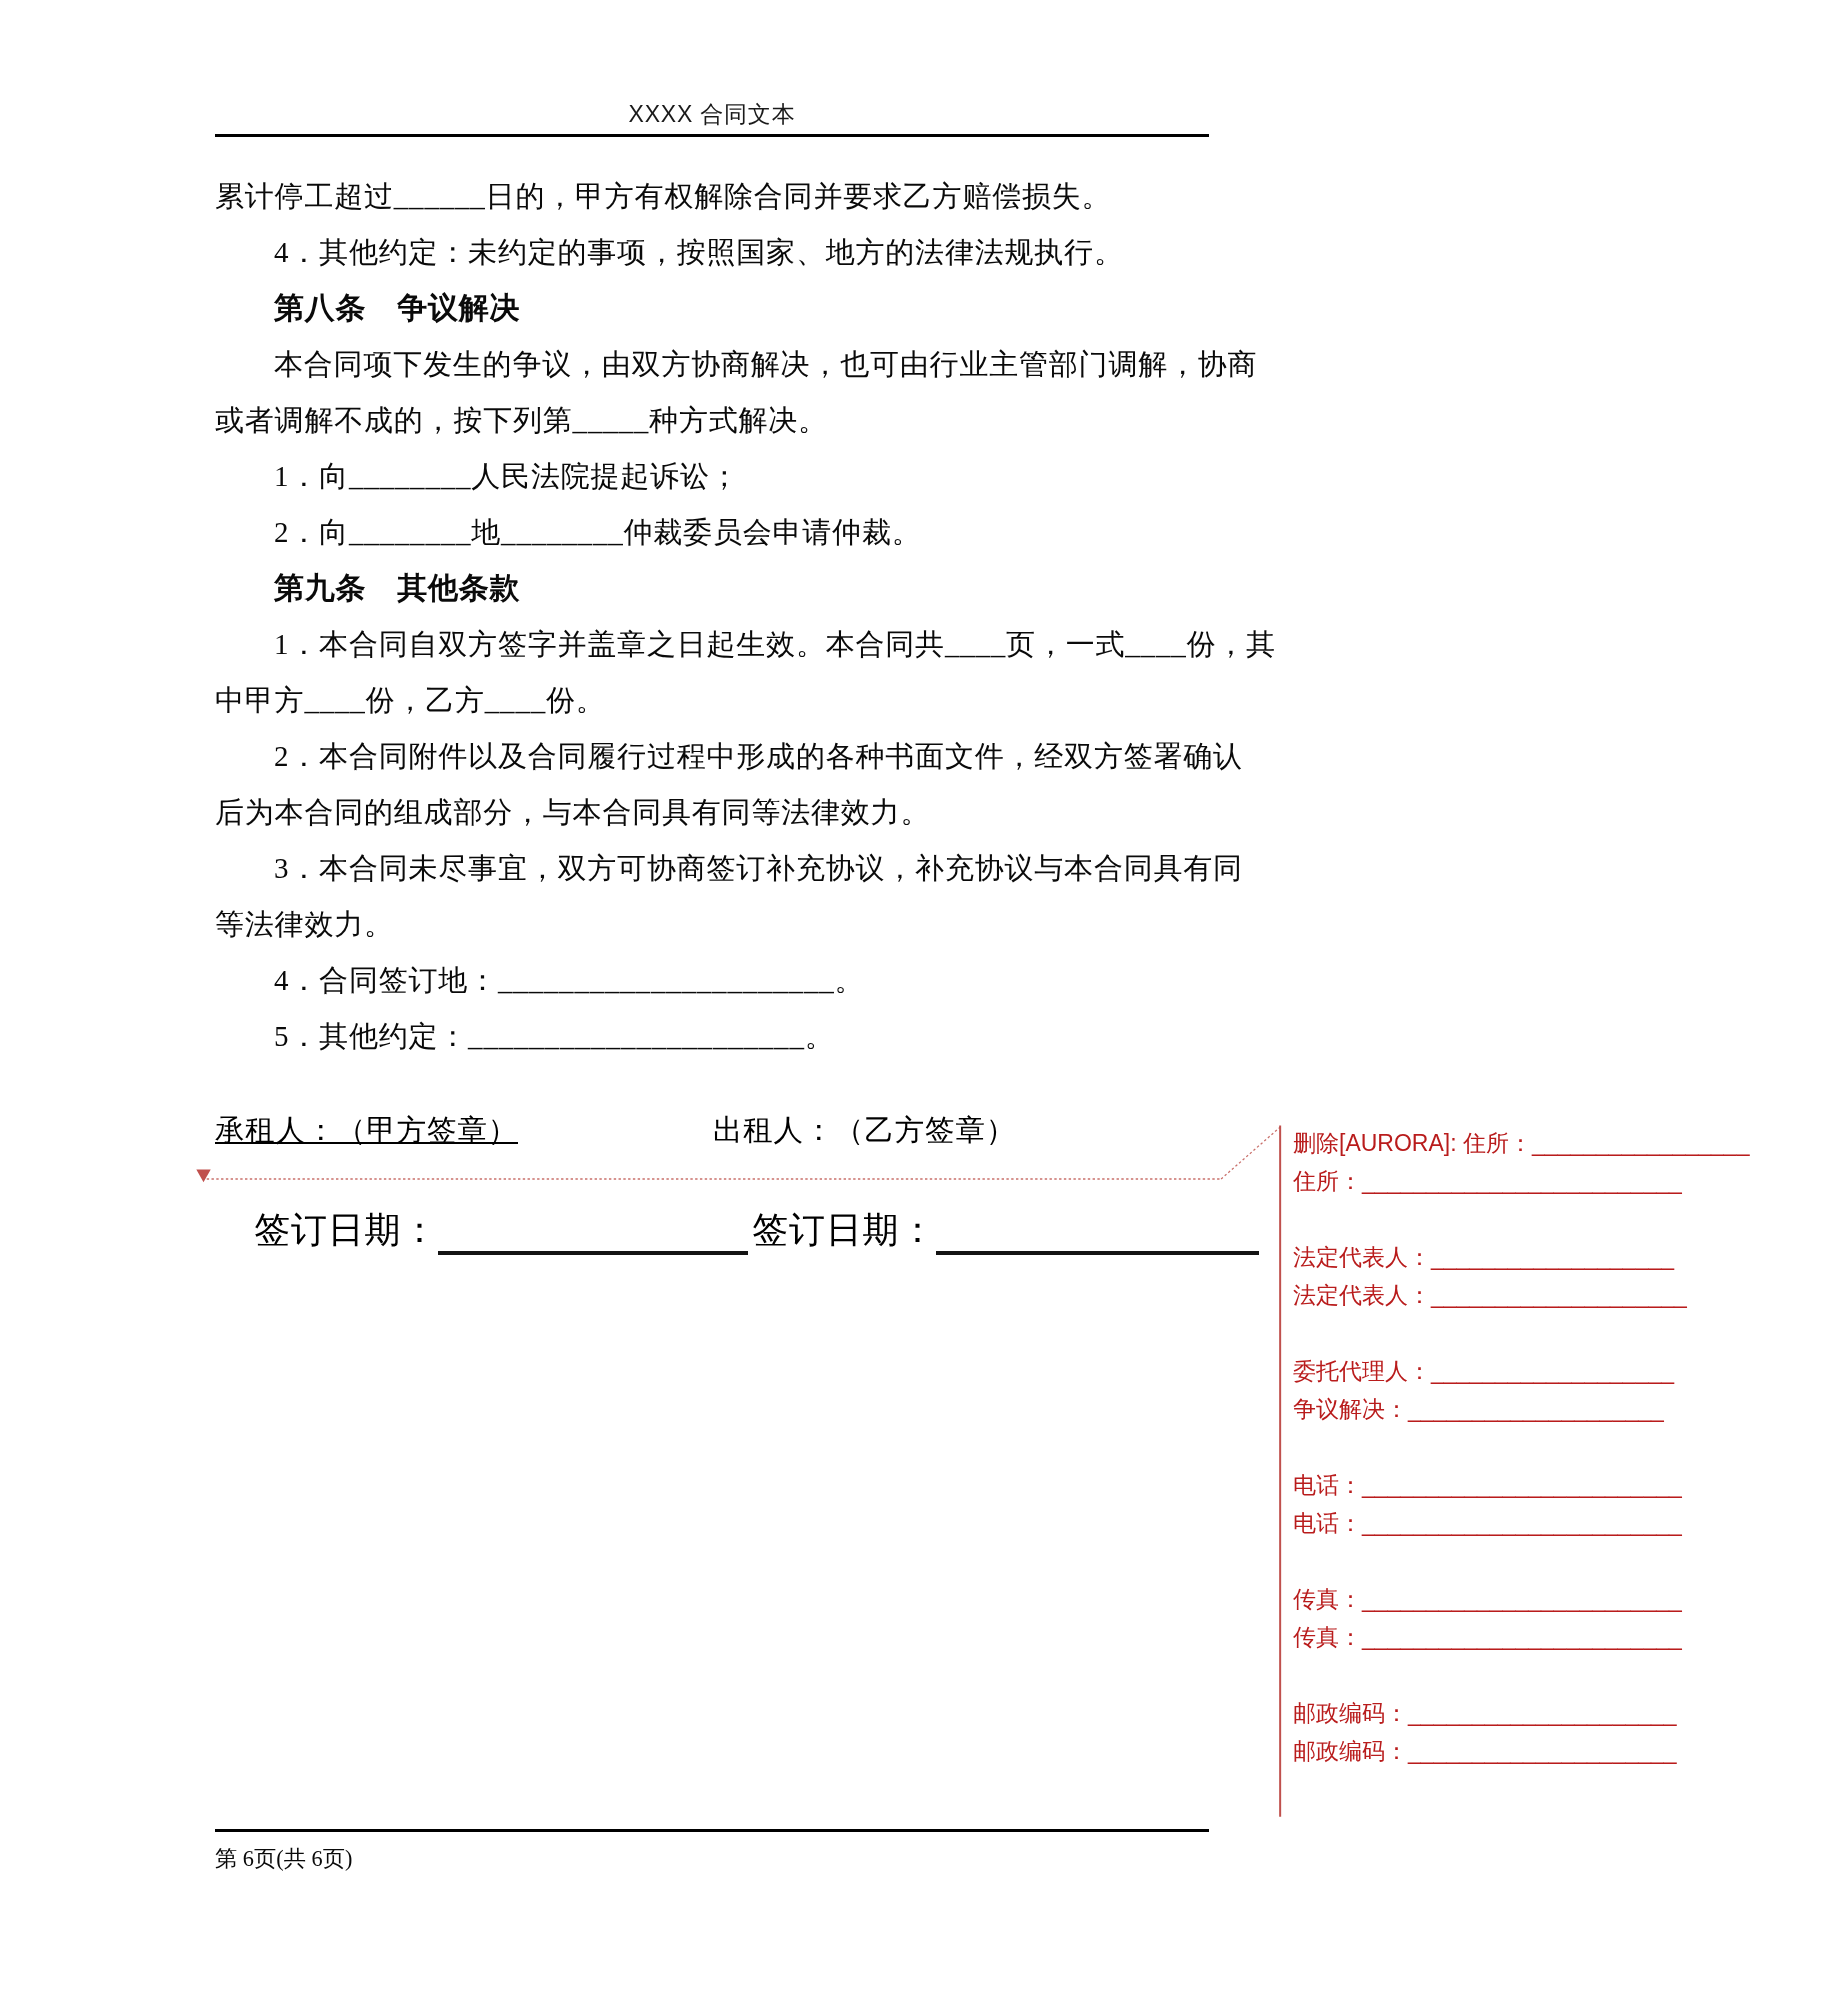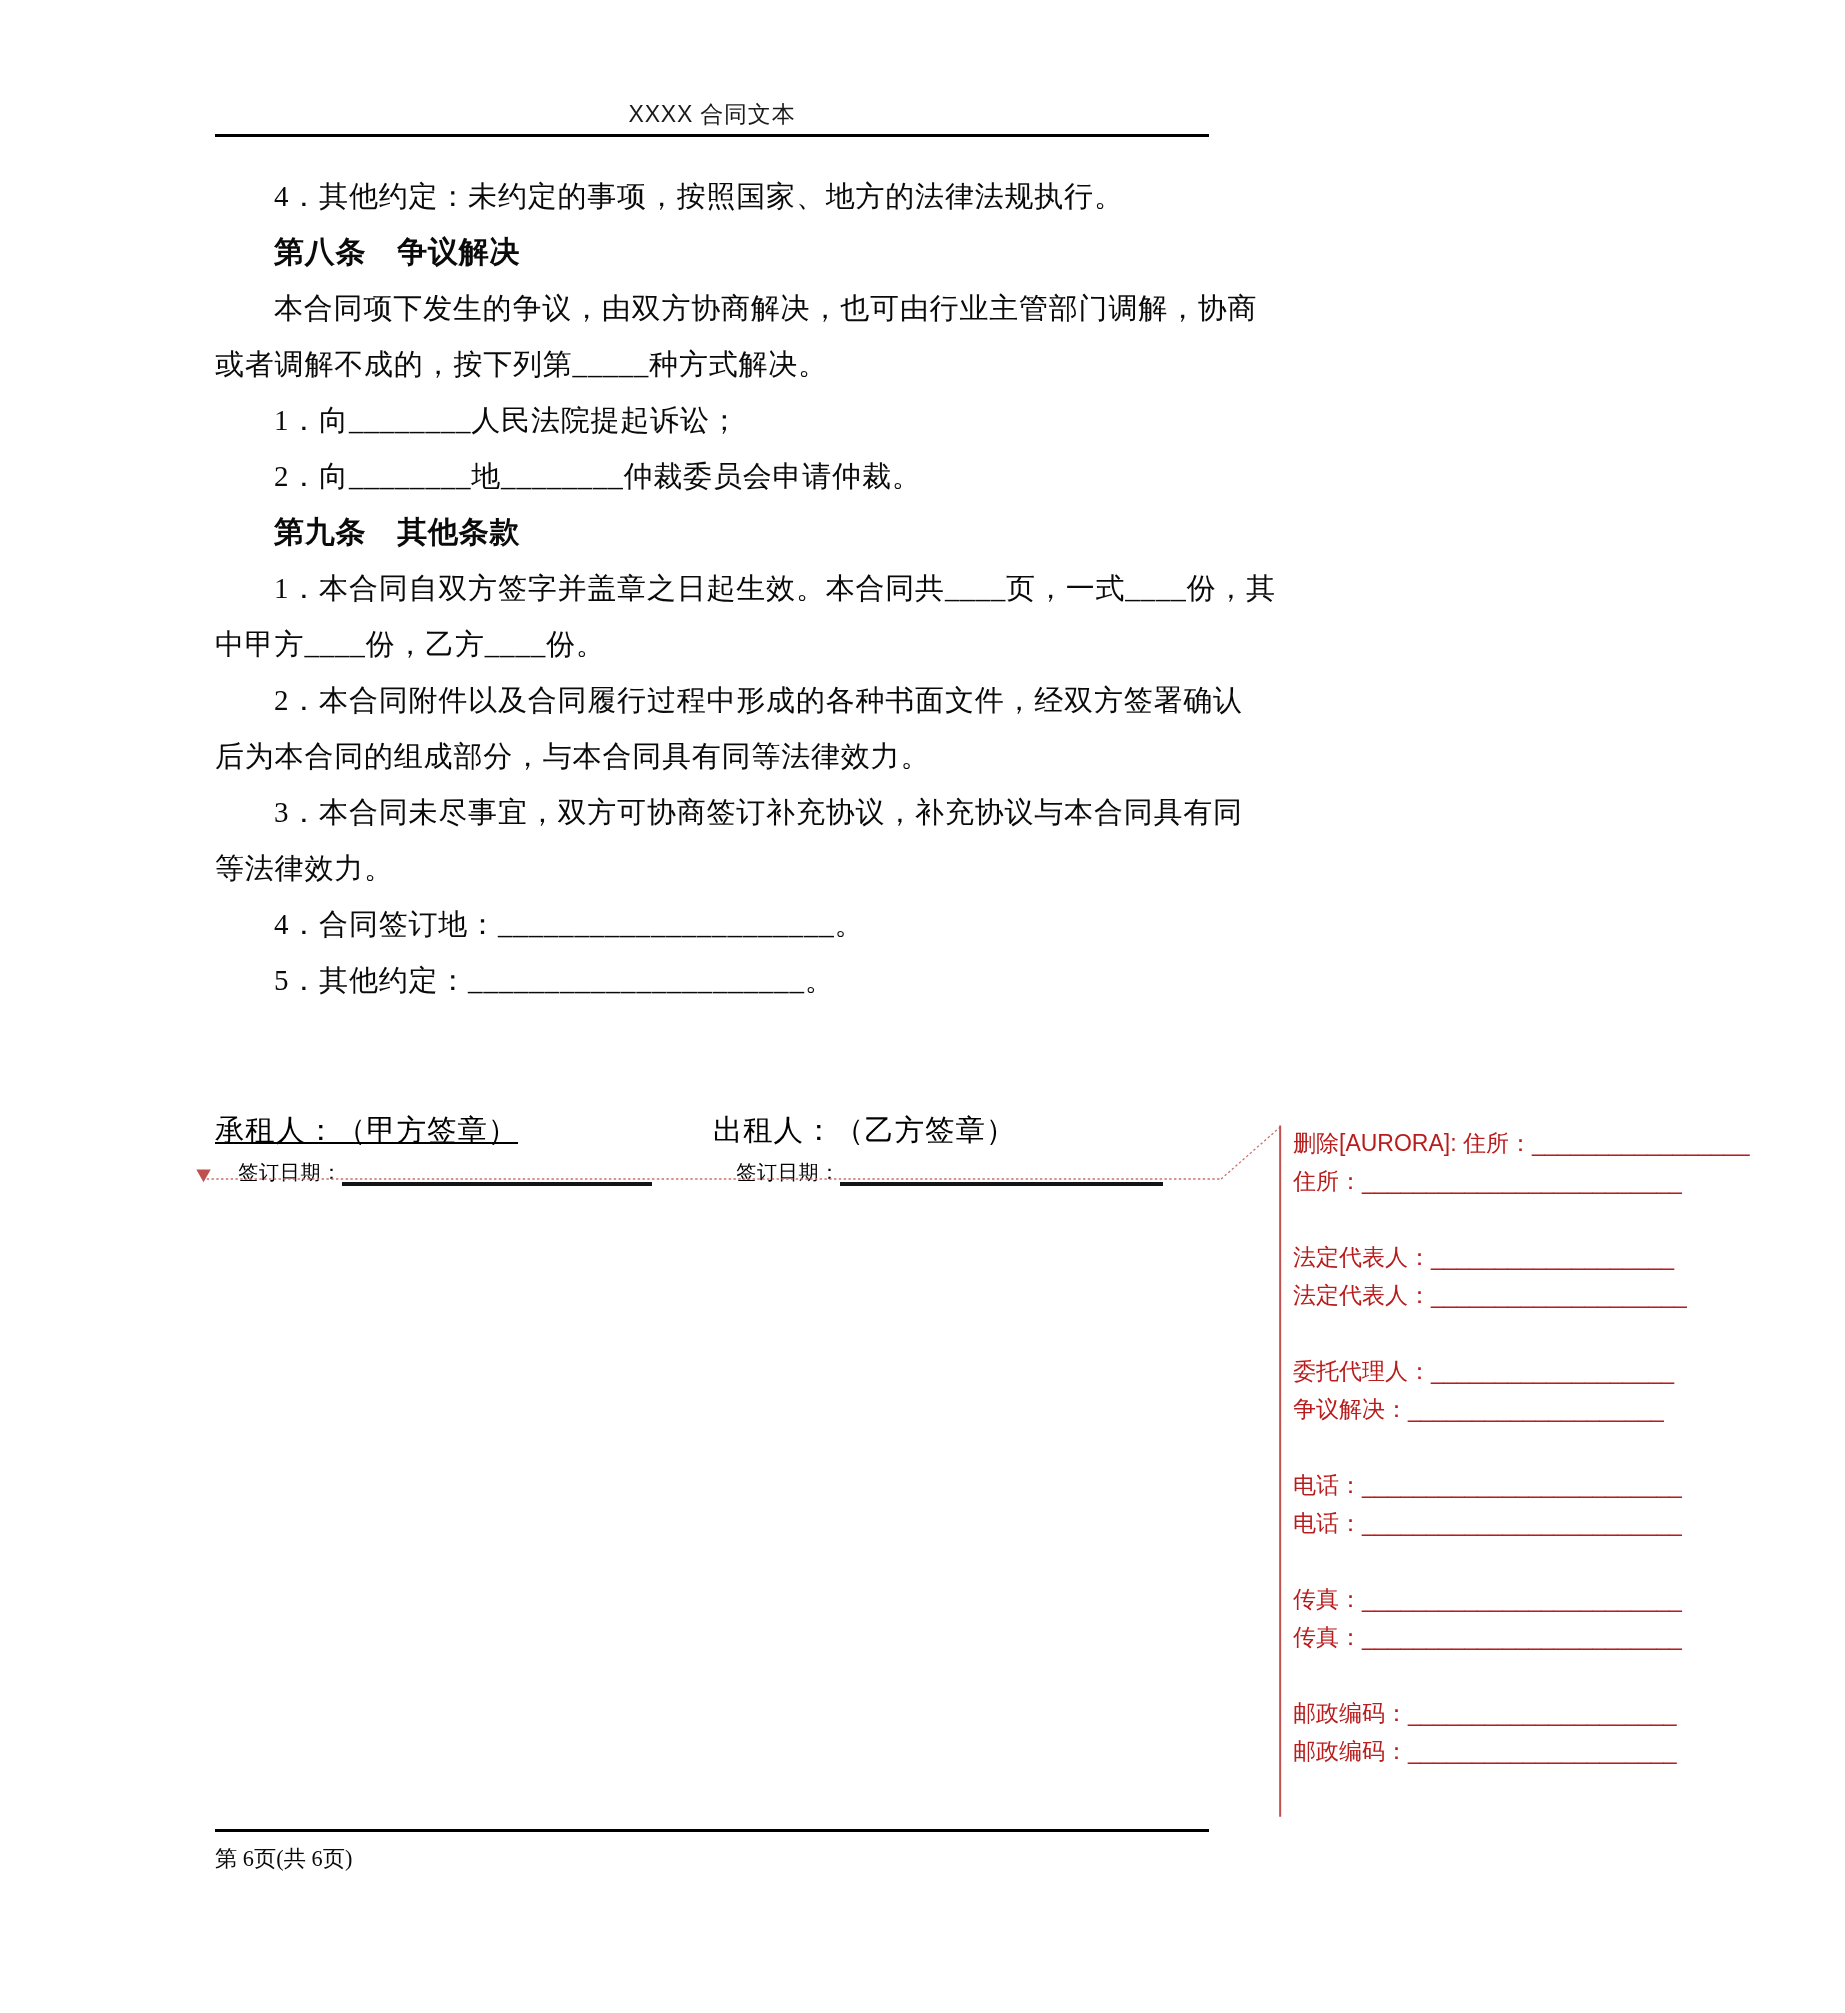--- a/index.html
+++ b/index.html
@@ -27,21 +27,21 @@
   .bline{
     font-size:29px;line-height:56px;height:56px;
     white-space:pre;letter-spacing:0.8px;color:#0a0a0a;
   }
   .bline.ind{padding-left:59px;}
   .bline.b{font-weight:bold;font-size:30px;}
   
   .sig-label{position:absolute;top:1111px;font-size:29.5px;letter-spacing:0.8px;white-space:pre;}
   .sig-a{left:215px;text-decoration:underline;}
   .sig-b{left:713px;}
-  .sigrow{position:absolute;top:1124px;font-size:20px;letter-spacing:0.8px;white-space:pre;}
+  .sigrow{position:absolute;top:1164px;font-size:36px;letter-spacing:0.8px;white-space:pre;}
   .sigrow-a{left:215px;}
   .sigrow-b{left:713px;}
   .sigline{
     display:inline-block;height:35px;vertical-align:bottom;
     border-bottom:4px solid #141414;
   }
   .w390{width:310px;}
   .w405{width:323px;}
   
   .overlay{position:absolute;left:0;top:0;pointer-events:none;}
@@ -64,20 +64,21 @@
 </head>
 <body>
 
 <div class="page">
 
   <div class="header-title">XXXX 合同文本</div>
   <div class="header-rule"></div>
 
   <div class="body-lines">
 
+  <div class="bline">累计停工超过______日的，甲方有权解除合同并要求乙方赔偿损失。</div>
       <div class="bline ind">4．其他约定：未约定的事项，按照国家、地方的法律法规执行。</div>
       <div class="bline ind b">第八条　争议解决</div>
       <div class="bline ind">本合同项下发生的争议，由双方协商解决，也可由行业主管部门调解，协商</div>
       <div class="bline">或者调解不成的，按下列第_____种方式解决。</div>
       <div class="bline ind">1．向________人民法院提起诉讼；</div>
       <div class="bline ind">2．向________地________仲裁委员会申请仲裁。</div>
       <div class="bline ind b">第九条　其他条款</div>
       <div class="bline ind">1．本合同自双方签字并盖章之日起生效。本合同共____页，一式____份，其</div>
       <div class="bline">中甲方____份，乙方____份。</div>
       <div class="bline ind">2．本合同附件以及合同履行过程中形成的各种书面文件，经双方签署确认</div>

